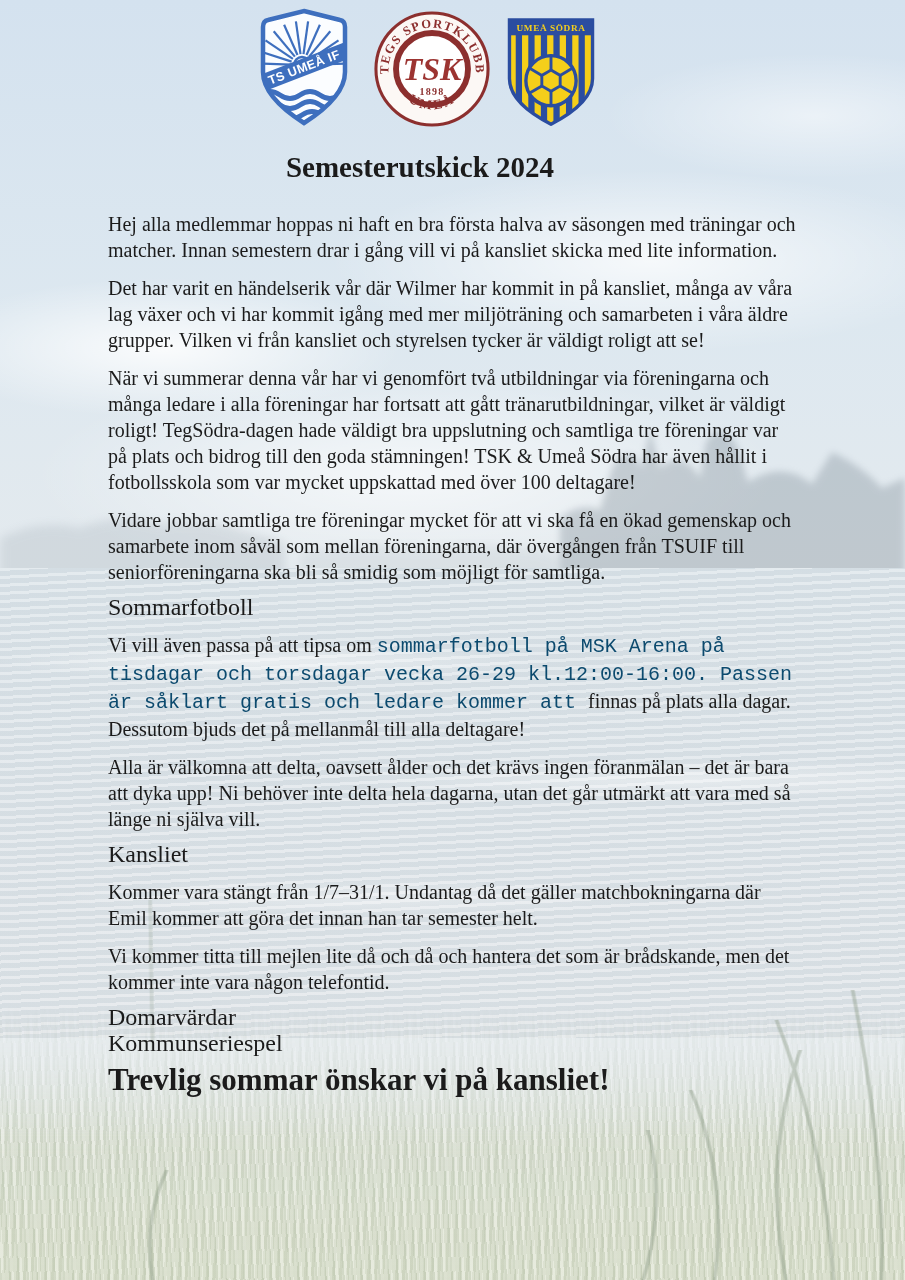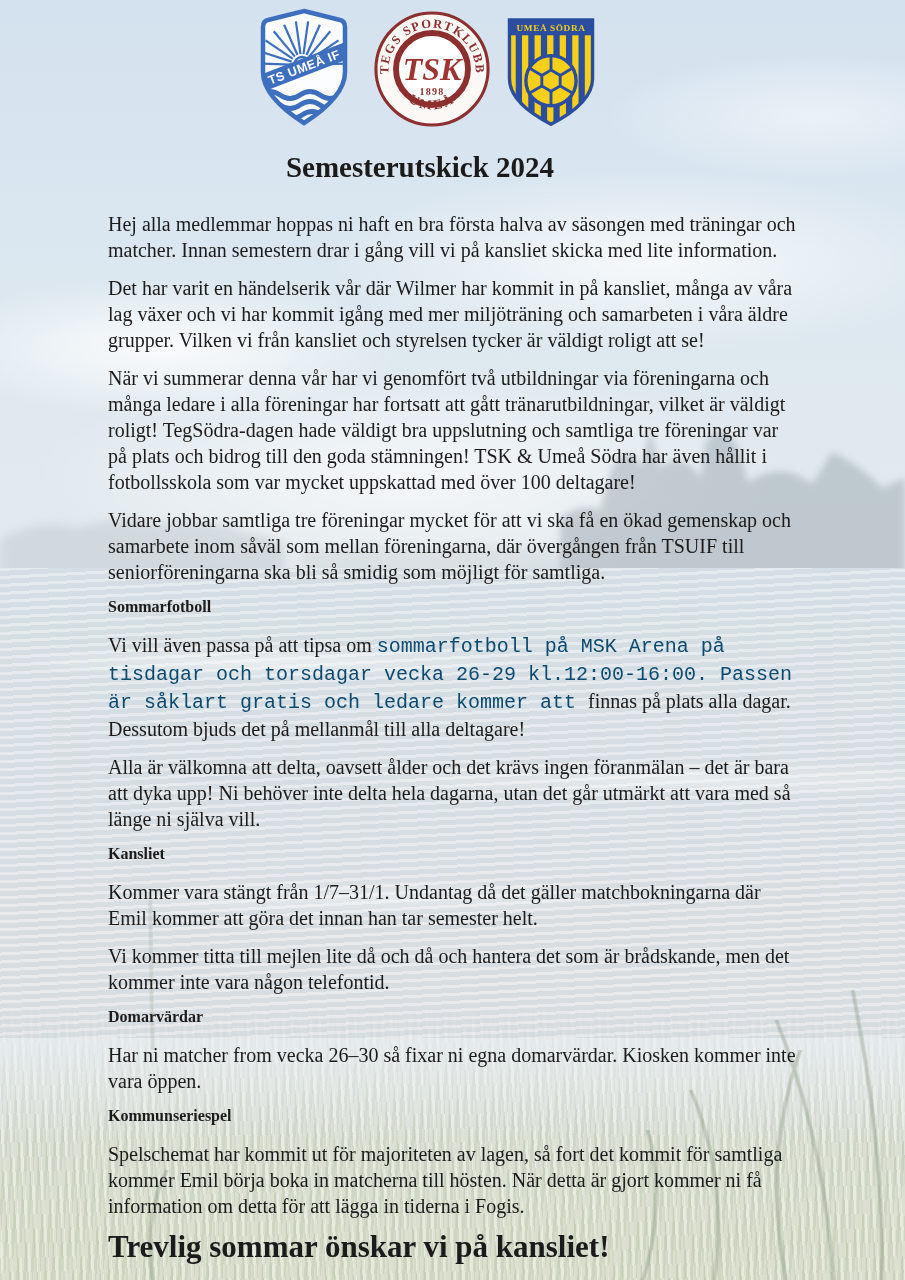--- a/index.html
+++ b/index.html
@@ -40,21 +40,21 @@
   .logo-tsk{margin-top:2px;}
   .logo-us{margin-top:7px;}
 
   
   h1.title{position:absolute;top:150px;left:0;width:840px;margin:0;
            text-align:center;font-size:29px;line-height:34px;font-weight:bold;}
   .content{position:absolute;top:199px;left:108px;width:694px;
            font-size:20px;line-height:26px;}
   .para{margin:12px 0 9px;}
   .para.tight{margin-bottom:0;}
-  h2.sec{font-size:16px;line-height:26px;font-weight:bold;margin:0;}
+  h2.sec{font-size:24px;line-height:26px;font-weight:normal;margin:0;}
   .muted{color:#0c4a6e;font-family:Liberation Mono, monospace;}
   .closing{font-size:31px;line-height:38px;font-weight:bold;margin:5px 0 0;}
 </style>
 </head>
 <body>
 
 <div class="page">
 
   <div class="bg-sky"></div>
   <svg class="bg-trees" width="905" height="220" viewBox="0 0 905 220" aria-hidden="true">
@@ -183,23 +183,21 @@
     </section>
 
     <section>
       <h2 class="sec">Kansliet</h2>
       <p class="para tight">Kommer vara stängt från 1/7–31/1. Undantag då det gäller matchbokningarna där Emil kommer att göra det innan han tar semester helt.</p>
       <p class="para">Vi kommer titta till mejlen lite då och då och hantera det som är brådskande, men det kommer inte vara någon telefontid.</p>
     </section>
 
     <section>
       <h2 class="sec">Domarvärdar</h2>
-      <p class="para">Har ni matcher from vecka 26–30 så fixar ni egna domarvärdar. Kiosken kommer inte vara öppen.</p>
     </section>
 
     <section>
       <h2 class="sec">Kommunseriespel</h2>
-      <p class="para">Spelschemat har kommit ut för majoriteten av lagen, så fort det kommit för samtliga kommer Emil börja boka in matcherna till hösten. När detta är gjort kommer ni få information om detta för att lägga in tiderna i Fogis.</p>
     </section>
 
     <p class="closing">Trevlig sommar önskar vi på kansliet!</p>
   </main>
 </div>
 
 </body></html>

